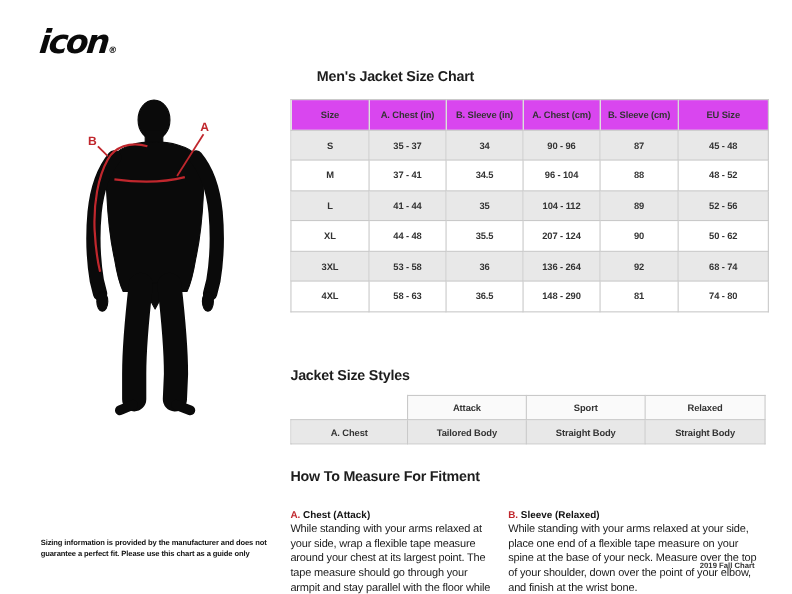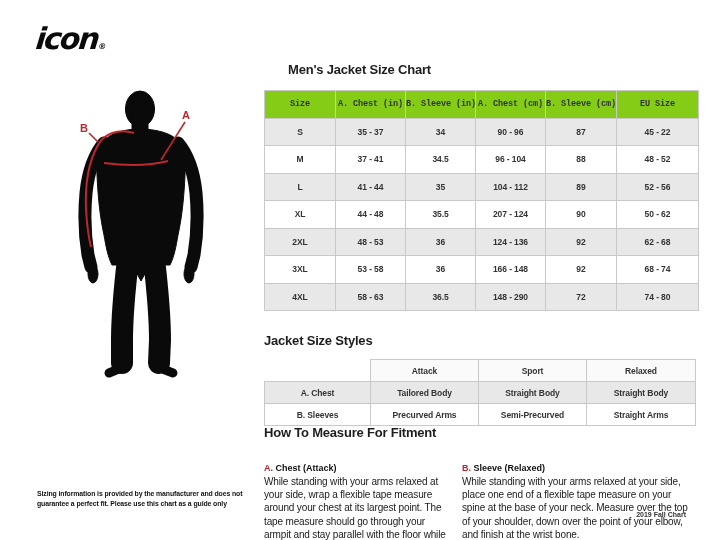--- a/index.html
+++ b/index.html
@@ -40,21 +40,21 @@
   th, td {
     border: 1px solid #c9c9c9;
     text-align: center; vertical-align: middle;
     font-size: 8.5px; font-weight: 600; color: #333;
     letter-spacing: -0.1px;
     padding: 0; overflow: hidden; white-space: nowrap;
   }
 
   #size-table { position: absolute; left: 264px; top: 90px; width: 434px; }
   #size-table th, #size-table td { height: 27.5px; }
-  #size-table thead th { background: #84cc16; font-family: Liberation Mono, monospace; }
+  #size-table thead th { background: #d946ef; }
   #size-table tbody tr:nth-child(odd) { background: #e8e8e8; }
   #size-table tbody tr:nth-child(even) { background: #ffffff; }
 
   #styles-table { position: absolute; left: 264px; top: 359px; width: 431px; }
   #styles-table th, #styles-table td { height: 22px; }
   #styles-table thead th { background: #fafafa; }
   #styles-table thead th.blank { border: none; background: transparent; }
   #styles-table tbody tr:nth-child(odd) { background: #e8e8e8; }
   #styles-table tbody tr:nth-child(even) { background: #ffffff; }
 
@@ -151,21 +151,21 @@
       <th>EU Size</th>
     </tr>
   </thead>
   <tbody>
       <tr>
         <td>S</td>
         <td>35 - 37</td>
         <td>34</td>
         <td>90 - 96</td>
         <td>87</td>
-        <td>45 - 22</td>
+        <td>45 - 48</td>
       </tr>
       <tr>
         <td>M</td>
         <td>37 - 41</td>
         <td>34.5</td>
         <td>96 - 104</td>
         <td>88</td>
         <td>48 - 52</td>
       </tr>
       <tr>
@@ -178,41 +178,33 @@
       </tr>
       <tr>
         <td>XL</td>
         <td>44 - 48</td>
         <td>35.5</td>
         <td>207 - 124</td>
         <td>90</td>
         <td>50 - 62</td>
       </tr>
       <tr>
-        <td>2XL</td>
-        <td>48 - 53</td>
-        <td>36</td>
-        <td>124 - 136</td>
-        <td>92</td>
-        <td>62 - 68</td>
-      </tr>
-      <tr>
         <td>3XL</td>
         <td>53 - 58</td>
         <td>36</td>
-        <td>166 - 148</td>
+        <td>136 - 264</td>
         <td>92</td>
         <td>68 - 74</td>
       </tr>
       <tr>
         <td>4XL</td>
         <td>58 - 63</td>
         <td>36.5</td>
         <td>148 - 290</td>
-        <td>72</td>
+        <td>81</td>
         <td>74 - 80</td>
       </tr>
     </tbody>
 </table>
 
 <div id="styles-title" class="section-title">Jacket Size Styles</div>
 
 <table id="styles-table">
   <colgroup>
     <col style="width:106px">
@@ -228,26 +220,20 @@
       <th>Relaxed</th>
     </tr>
   </thead>
   <tbody>
       <tr>
         <td>A. Chest</td>
         <td>Tailored Body</td>
         <td>Straight Body</td>
         <td>Straight Body</td>
       </tr>
-      <tr>
-        <td>B. Sleeves</td>
-        <td>Precurved Arms</td>
-        <td>Semi-Precurved</td>
-        <td>Straight Arms</td>
-      </tr>
     </tbody>
 </table>
 
 <div id="measure-title" class="section-title">How To Measure For Fitment</div>
 
 <div class="measure-cols">
   <div class="measure-col">
     <div class="measure-heading">
       <span class="letter">A.</span>
       <span>Chest (Attack)</span>

